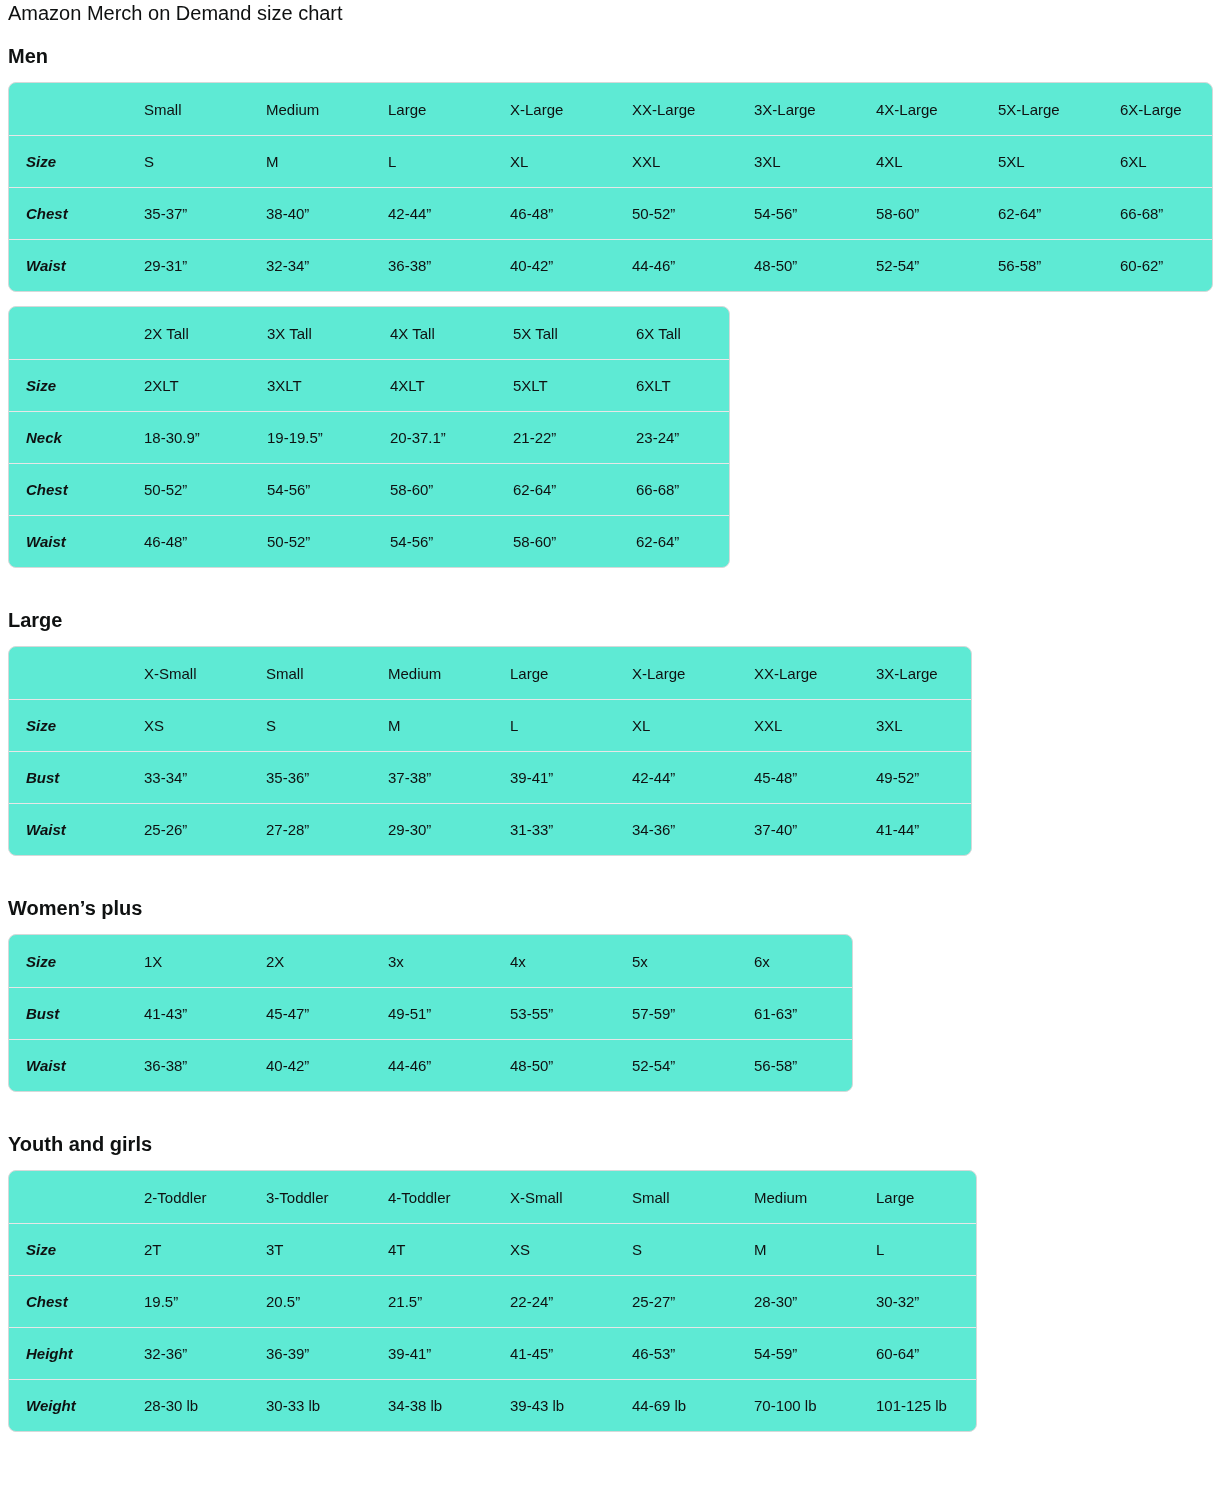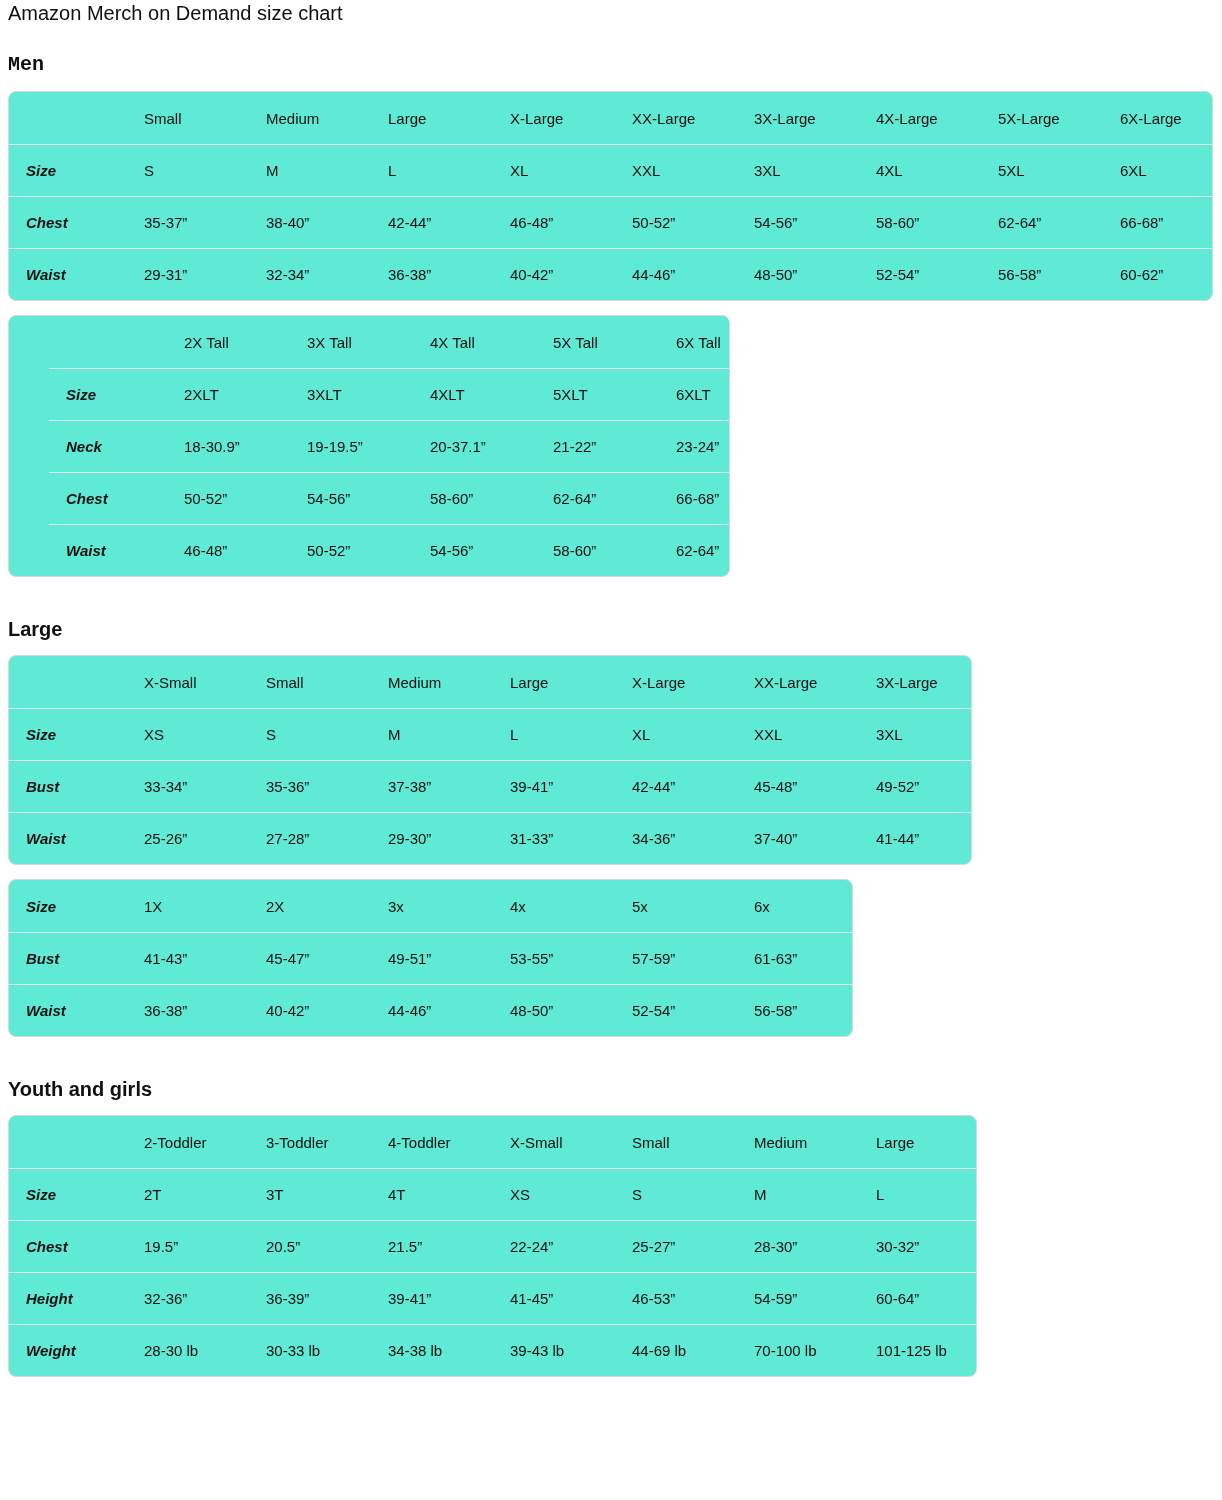--- a/index.html
+++ b/index.html
@@ -5,37 +5,37 @@
   html,body{margin:0;padding:0;}
   body{
     width:1222px;height:1500px;overflow:hidden;
     background:#ffffff;color:#0f1111;
     font-family:"Liberation Sans","DejaVu Sans",sans-serif;
     -webkit-font-smoothing:antialiased;
   }
   .page{padding:3px 8px 0;}
   .title{font-size:20px;line-height:20px;}
   .heading-row{margin:40px 0 0;display:flex;align-items:baseline;gap:14px;}
-  .heading-row.first{margin-top:30px;font-family:Liberation Mono, monospace;}
+  .heading-row.first{margin-top:21px;}
   .heading{font-size:20px;line-height:24px;font-weight:700;margin:0;}
   .subtitle{font-size:14.5px;line-height:18px;color:#0f1111;}
   .sizetable{
     margin-top:14px;
     border:1px solid #d5d9d9;
     border-radius:8px;
     background:#5eead4;
     box-sizing:border-box;
   }
   .trow{display:flex;align-items:center;height:52px;padding-left:17px;box-sizing:border-box;}
   .trow + .trow{border-top:1px solid #e7e7e7;}
   .tlabel{flex:0 0 118px;font-weight:700;font-size:15px;white-space:nowrap;font-style:italic;}
   .tcell{flex:0 0 122px;font-size:15px;white-space:nowrap;}
   .t-bigtall .tcell{flex-basis:123px;}
   .t-men{width:1205px;}
-  .t-bigtall{width:722px;padding-left:40px;}
+  .t-bigtall{width:722px;}
   .t-women{width:964px;}
   .t-wplus{width:845px;}
   .t-youth{width:969px;}
 </style>
 </head>
 <body>
 
 <div class="page">
 
   <div class="title">Amazon Merch on Demand size chart</div>
@@ -183,20 +183,23 @@
           <div class="tcell">29-30”</div>
           <div class="tcell">31-33”</div>
           <div class="tcell">34-36”</div>
           <div class="tcell">37-40”</div>
           <div class="tcell">41-44”</div>
         </div>
       </div>
   </section>
 
   <section>
+    <div class="heading-row">
+      <h2 class="heading">Women’s plus</h2>
+    </div>
     <div class="sizetable t-wplus">
         <div class="trow">
           <div class="tlabel">Size</div>
           <div class="tcell">1X</div>
           <div class="tcell">2X</div>
           <div class="tcell">3x</div>
           <div class="tcell">4x</div>
           <div class="tcell">5x</div>
           <div class="tcell">6x</div>
         </div>

